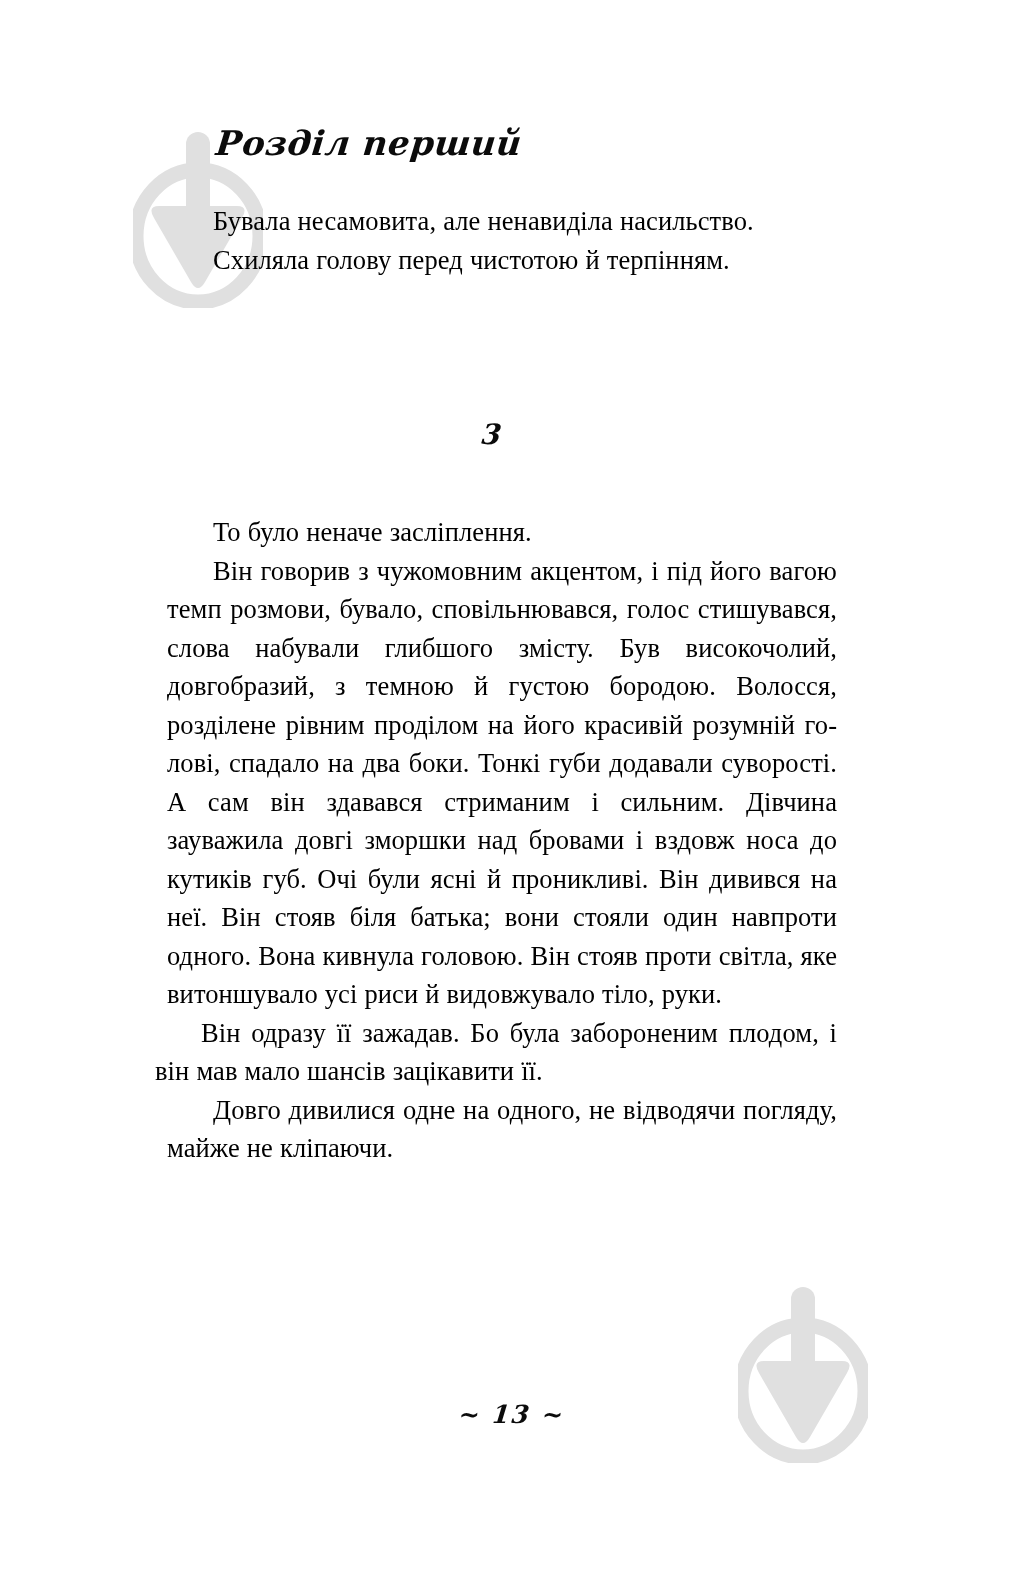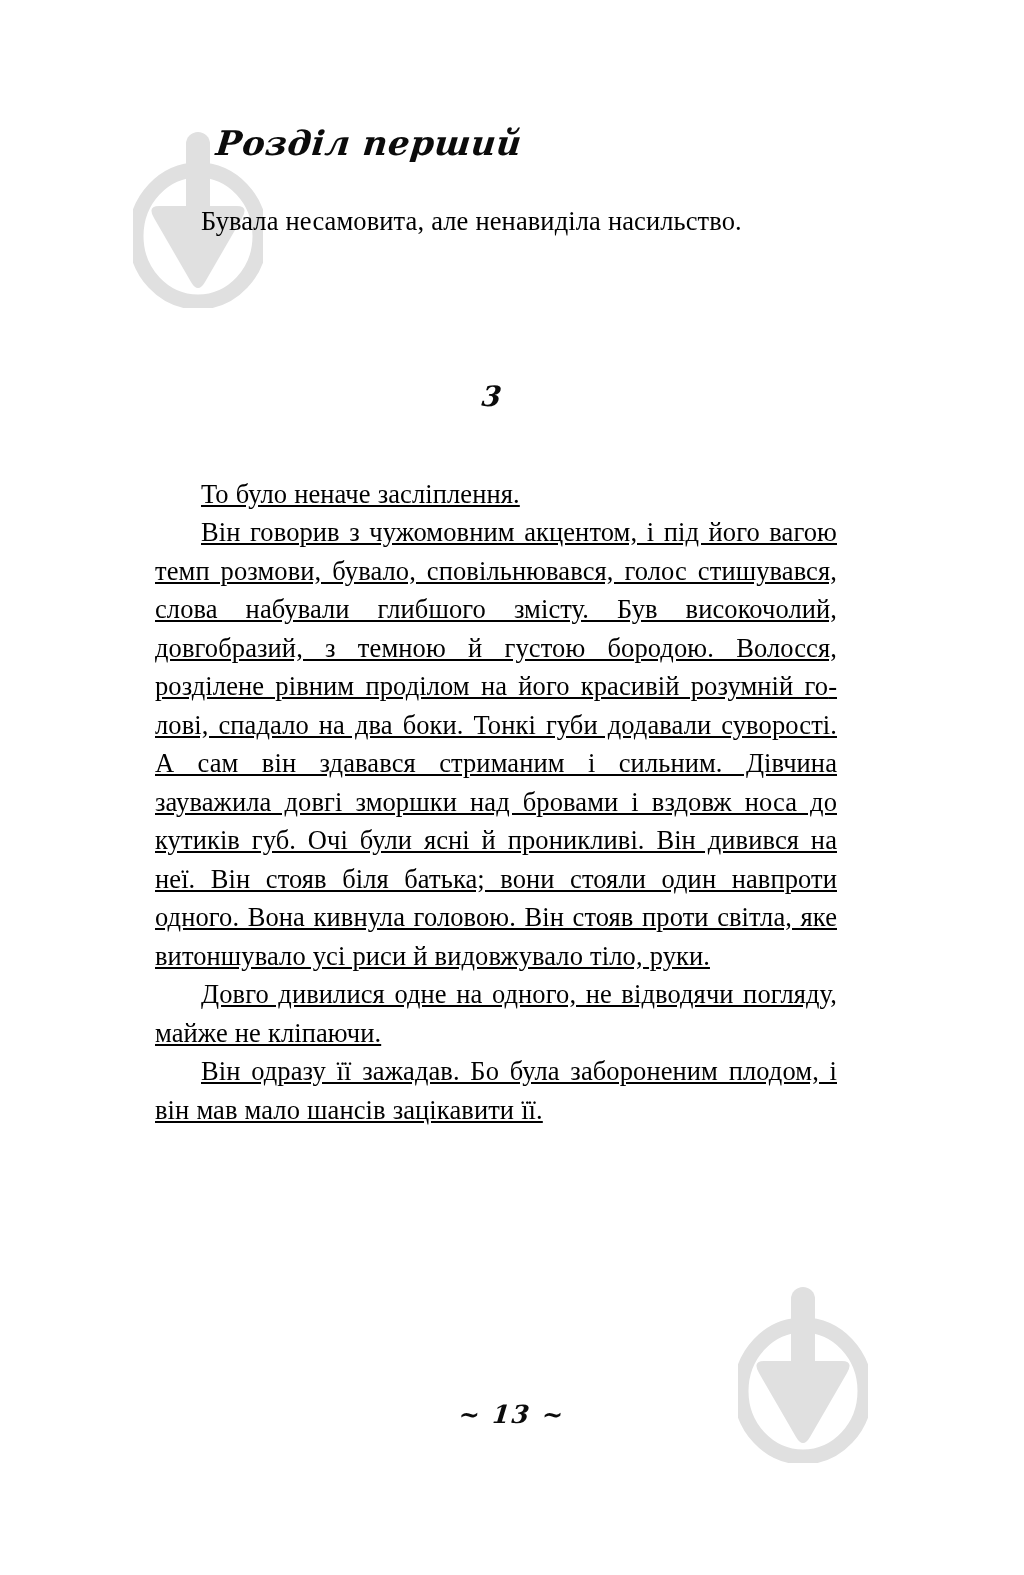--- a/index.html
+++ b/index.html
@@ -65,20 +65,21 @@
     text-indent: 46px;
     font-size: 26.5px;
     line-height: 38.5px;
     letter-spacing: 0.1px;
     word-spacing: 0.3px;
     hyphens: manual;
   }
 
   p.para.last-line-left {
     text-align-last: left;
+    margin-left: 12px;
   }
 
   .section-number {
     font-family: "DejaVu Serif", "Liberation Serif", serif;
     font-style: italic;
     font-weight: 700;
     font-size: 28px;
     line-height: 1;
     text-align: center;
     color: #0b0b0b;
@@ -132,31 +133,32 @@
       </g>
     </svg>
   </div>
 
   <div class="content">
 
     <h1 class="chapter-heading">Розділ перший</h1>
 
     <div class="body-block">
       <p class="para last-line-left">Бувала несамовита, але ненавиділа насиль­ство.</p>
+      <p class="para last-line-left">Схиляла голову перед чистотою й терпінням.</p>
     </div>
 
     <div class="section-two">
 
       <div class="section-number">3</div>
 
-      <div style="margin-top:64px;text-decoration:underline;">
+      <div style="margin-top:64px;">
         <p class="para last-line-left">То було неначе засліплення.</p>
         <p class="para last-line-left">Він говорив з чужомовним акцентом, і під його вагою темп розмови, бувало, сповільню­вався, голос стишувався, слова набували глиб­шого змісту. Був високочолий, довгобразий, з темною й густою бородою. Волосся, розділене рівним проділом на його красивій розумній го­лові, спадало на два боки. Тонкі губи додавали суворості. А сам він здавався стриманим і силь­ним. Дівчина зауважила довгі зморшки над бровами і вздовж носа до кутиків губ. Очі були ясні й проникливі. Він дивився на неї. Він стояв біля батька; вони стояли один навпроти одного. Вона кивнула головою. Він стояв проти світла, яке витоншувало усі риси й видовжувало тіло, руки.</p>
+        <p class="para">Він одразу її зажадав. Бо була забороненим плодом, і він мав мало шансів зацікавити її.</p>
         <p class="para last-line-left">Довго дивилися одне на одного, не відводя­чи погляду, майже не кліпаючи.</p>
-        <p class="para">Він одразу її зажадав. Бо була забороненим плодом, і він мав мало шансів зацікавити її.</p>
       </div>
 
     </div>
 
   </div>
 
   <div class="page-number">~ 13 ~</div>
 
 </div>
 

